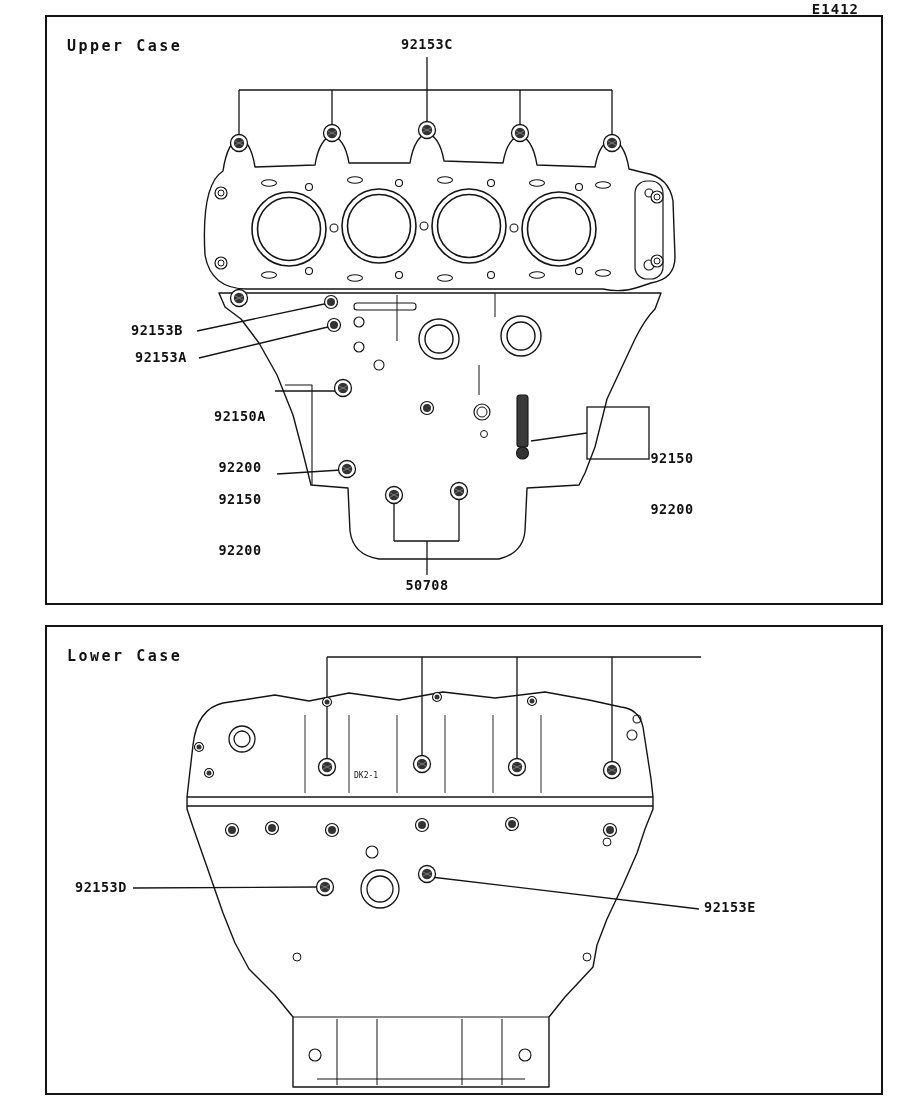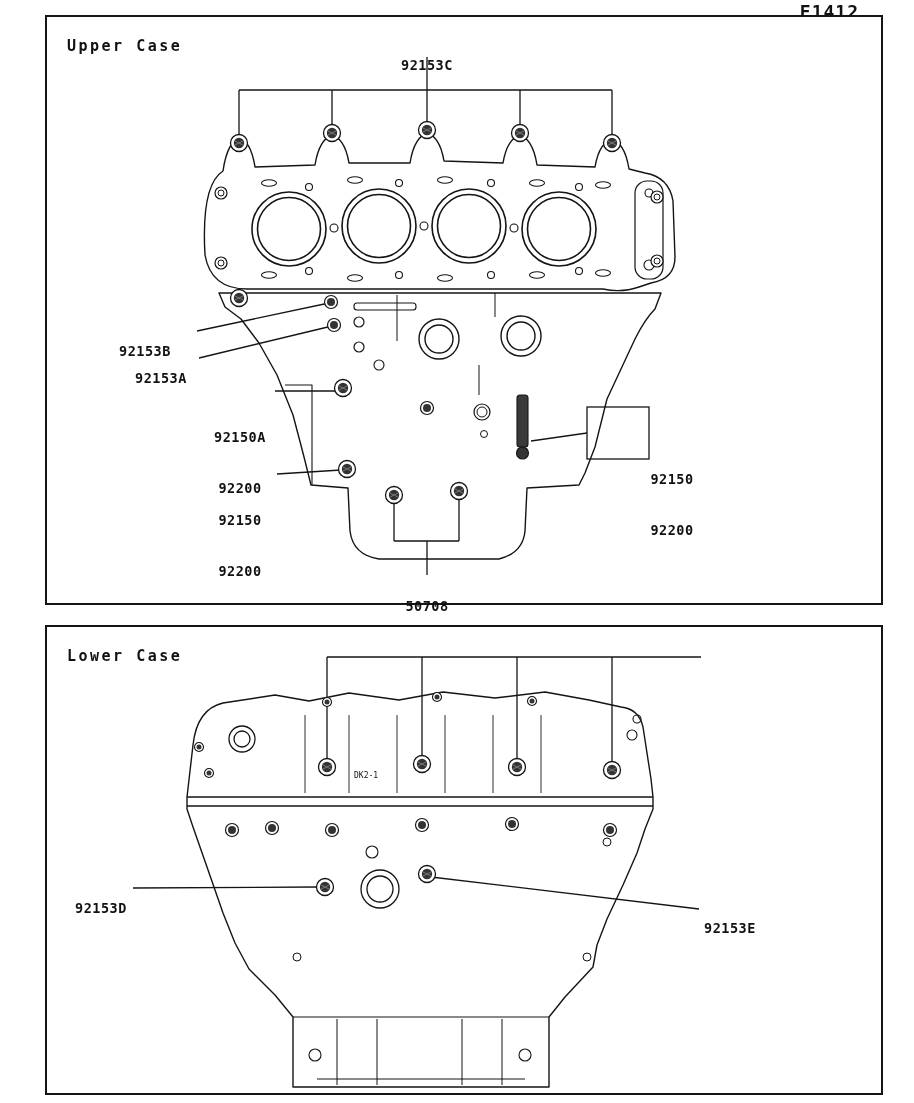--- a/index.html
+++ b/index.html
@@ -2,33 +2,33 @@
 <html><head>
 <meta charset="utf-8">
 <style>
   html,body{margin:0;padding:0;}
   body{
     width:914px;height:1103px;position:relative;background:#fff;
     font-family:"DejaVu Sans Mono","Liberation Mono",monospace;color:#111;
     overflow:hidden;
   }
   .doc-code{
-    position:absolute;top:1px;right:55px;font-size:18px;font-weight:bold;letter-spacing:1px;
+    position:absolute;top:1px;right:55px;font-size:14px;font-weight:bold;letter-spacing:1px;
   }
   .panel{
     position:absolute;border:2px solid #151515;background:#fff;box-sizing:border-box;
   }
   .panel.upper{left:45px;top:15px;width:838px;height:590px;}
   .panel.lower{left:45px;top:625px;width:838px;height:470px;}
   .panel svg{position:absolute;left:0;top:0;}
   .title{
     position:absolute;left:20px;top:20px;font-size:15px;font-weight:bold;letter-spacing:2.5px;
   }
   .callout{
-    position:absolute;font-size:13.5px;font-weight:bold;letter-spacing:0.5px;line-height:17px;white-space:pre;margin-top:21px;
+    position:absolute;font-size:13.5px;font-weight:bold;letter-spacing:0.5px;line-height:17px;white-space:pre;
   }
   .callout.center{text-align:center;}
 </style>
 </head>
 <body>
 
 <div class="doc-code">E1412</div>
 
 <section class="panel upper">
   <svg width="834" height="586" viewBox="0 0 834 586">
@@ -150,21 +150,21 @@
       <use href="#bolt" x="296" y="371"></use>
       <use href="#boltS" x="380" y="391"></use>
       <use href="#bolt" x="300" y="452"></use>
       <use href="#bolt" x="347" y="478"></use>
       <use href="#bolt" x="412" y="474"></use>
     </g>
   </svg>
 
   <div class="title">Upper Case</div>
   <div class="callout center" style="left:340px;top:19px;width:80px">92153C</div>
-  <div class="callout" style="left:72px;top:305px;text-align:center;">92153B</div>
+  <div class="callout" style="left:84px;top:305px;text-align:center;">92153B</div>
   <div class="callout" style="left:88px;top:332px;">92153A</div>
   <div class="callout center" style="left:158px;top:357px;width:70px">
     <div>92150A</div>
     <div>92200</div>
   </div>
   <div class="callout center" style="left:597px;top:399px;width:56px">
     <div>92150</div>
     <div>92200</div>
   </div>
   <div class="callout center" style="left:163px;top:440px;width:60px">

